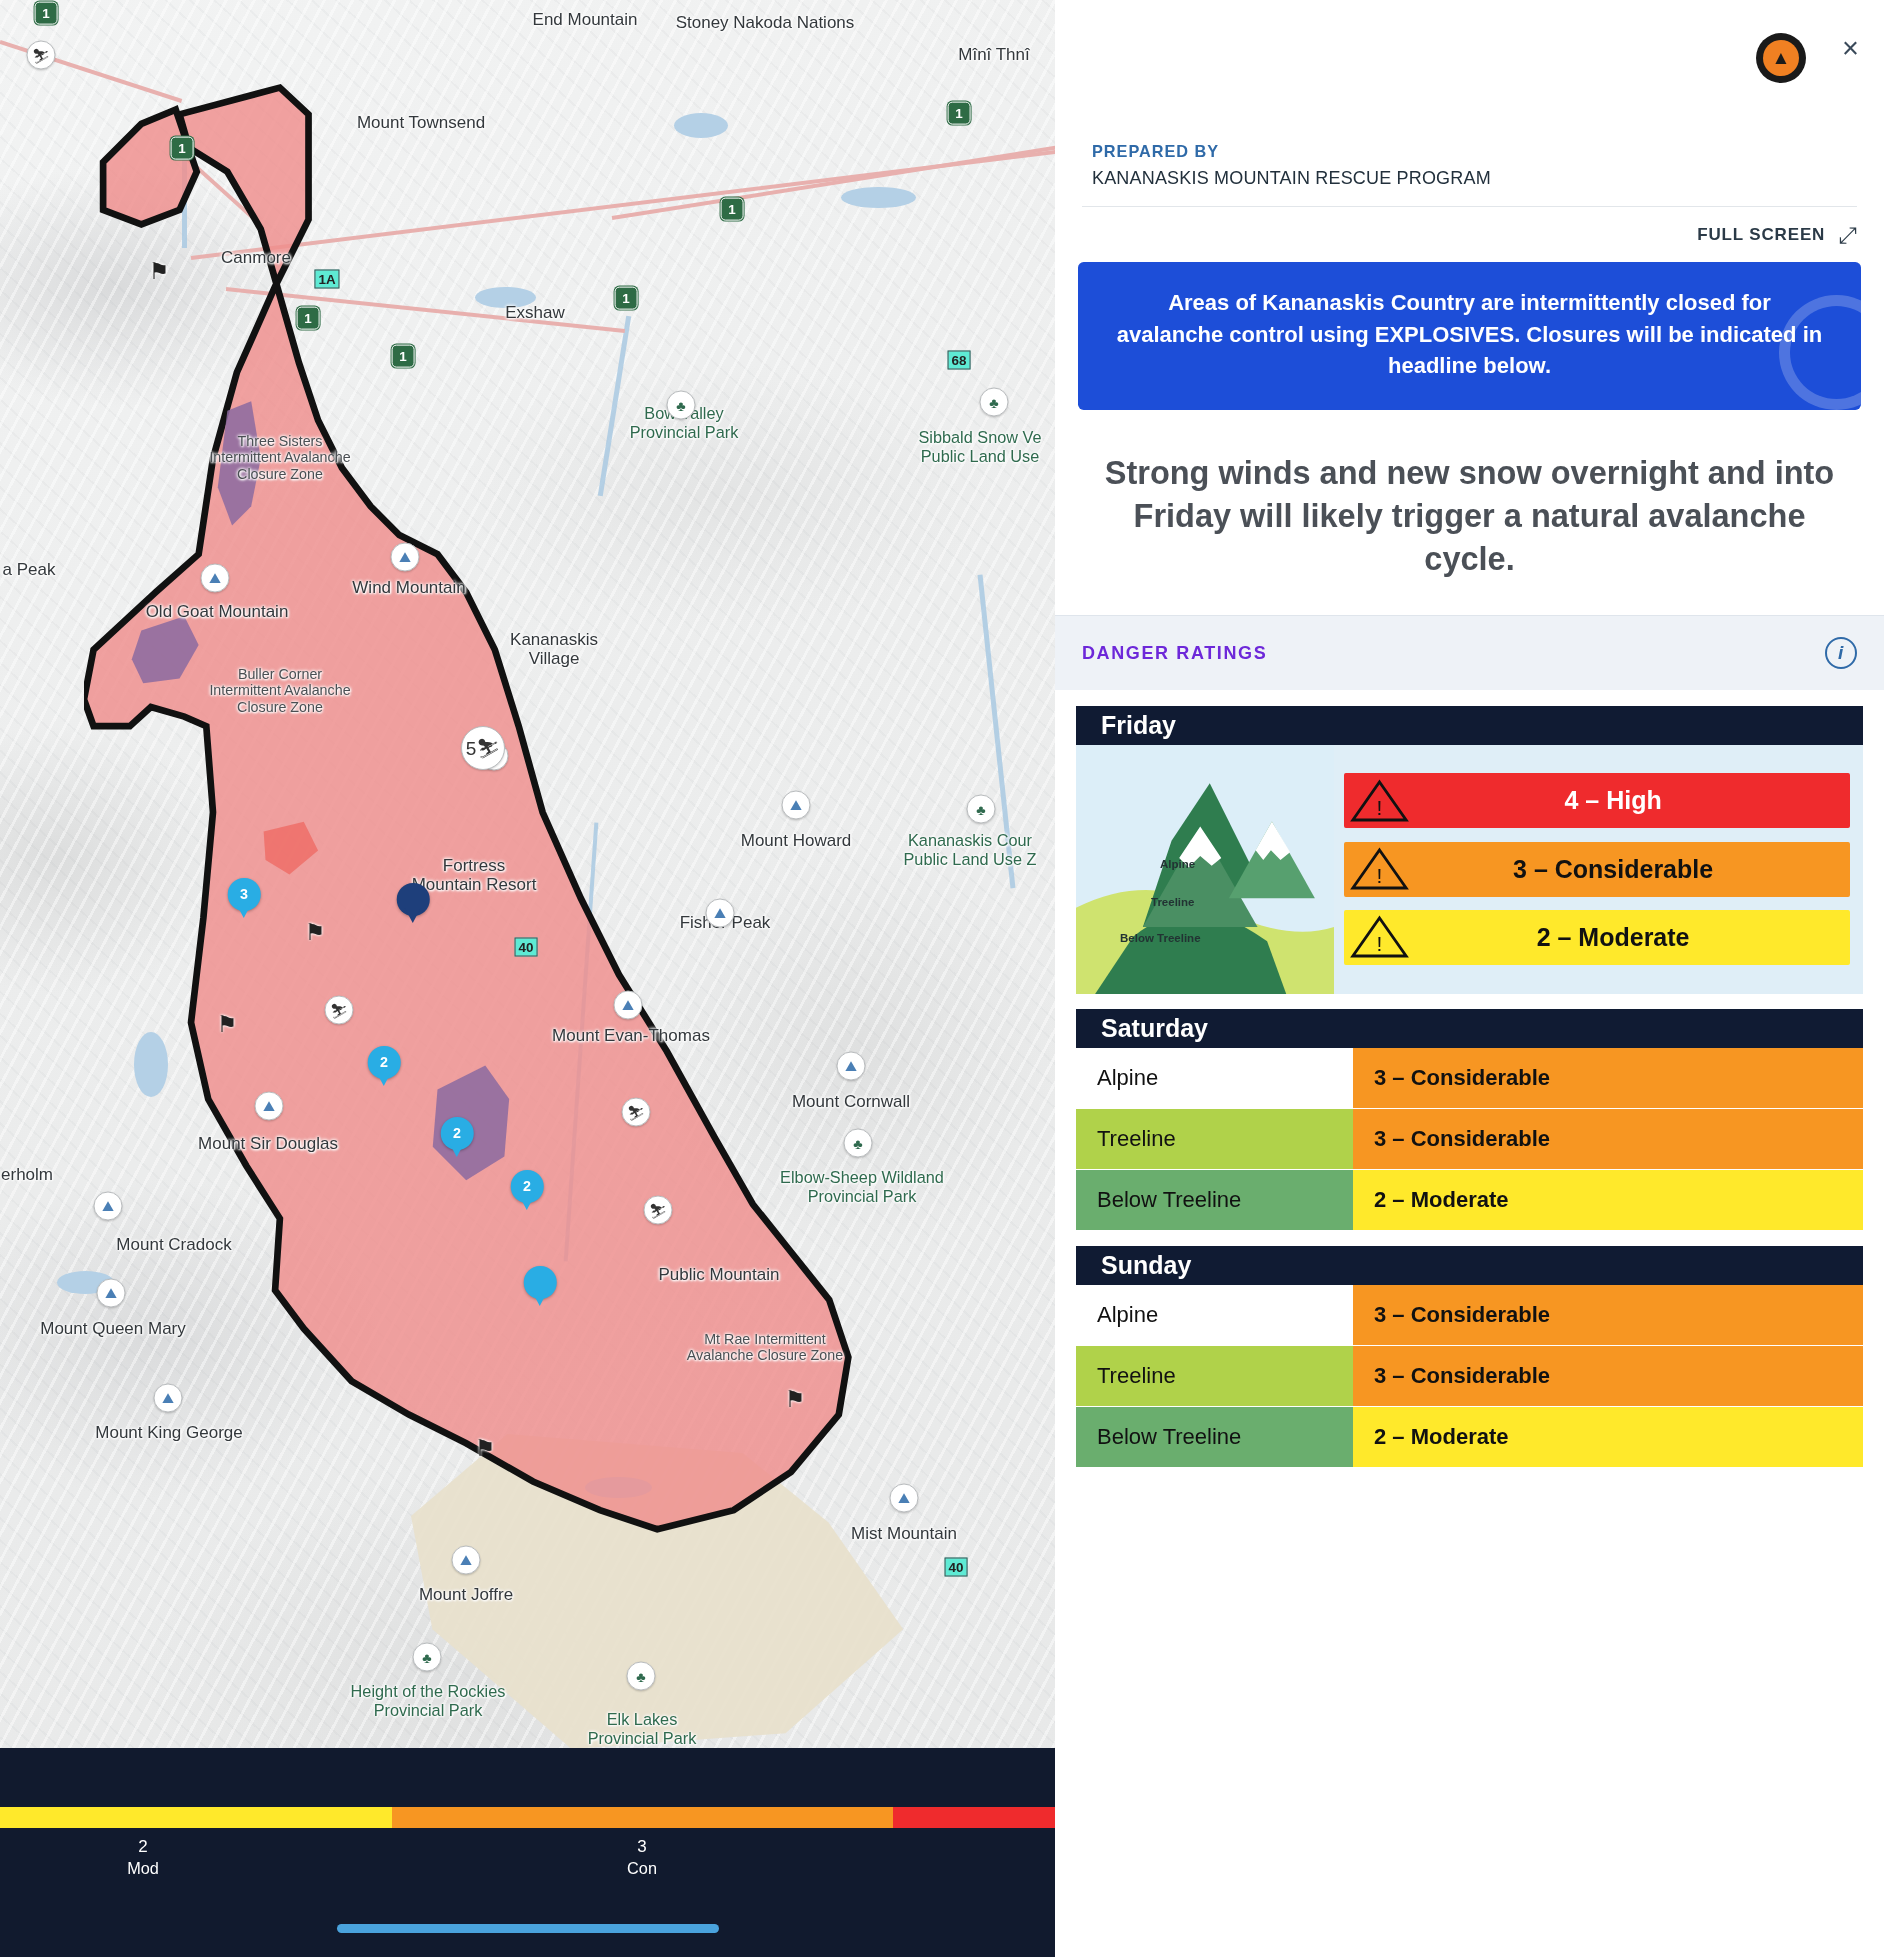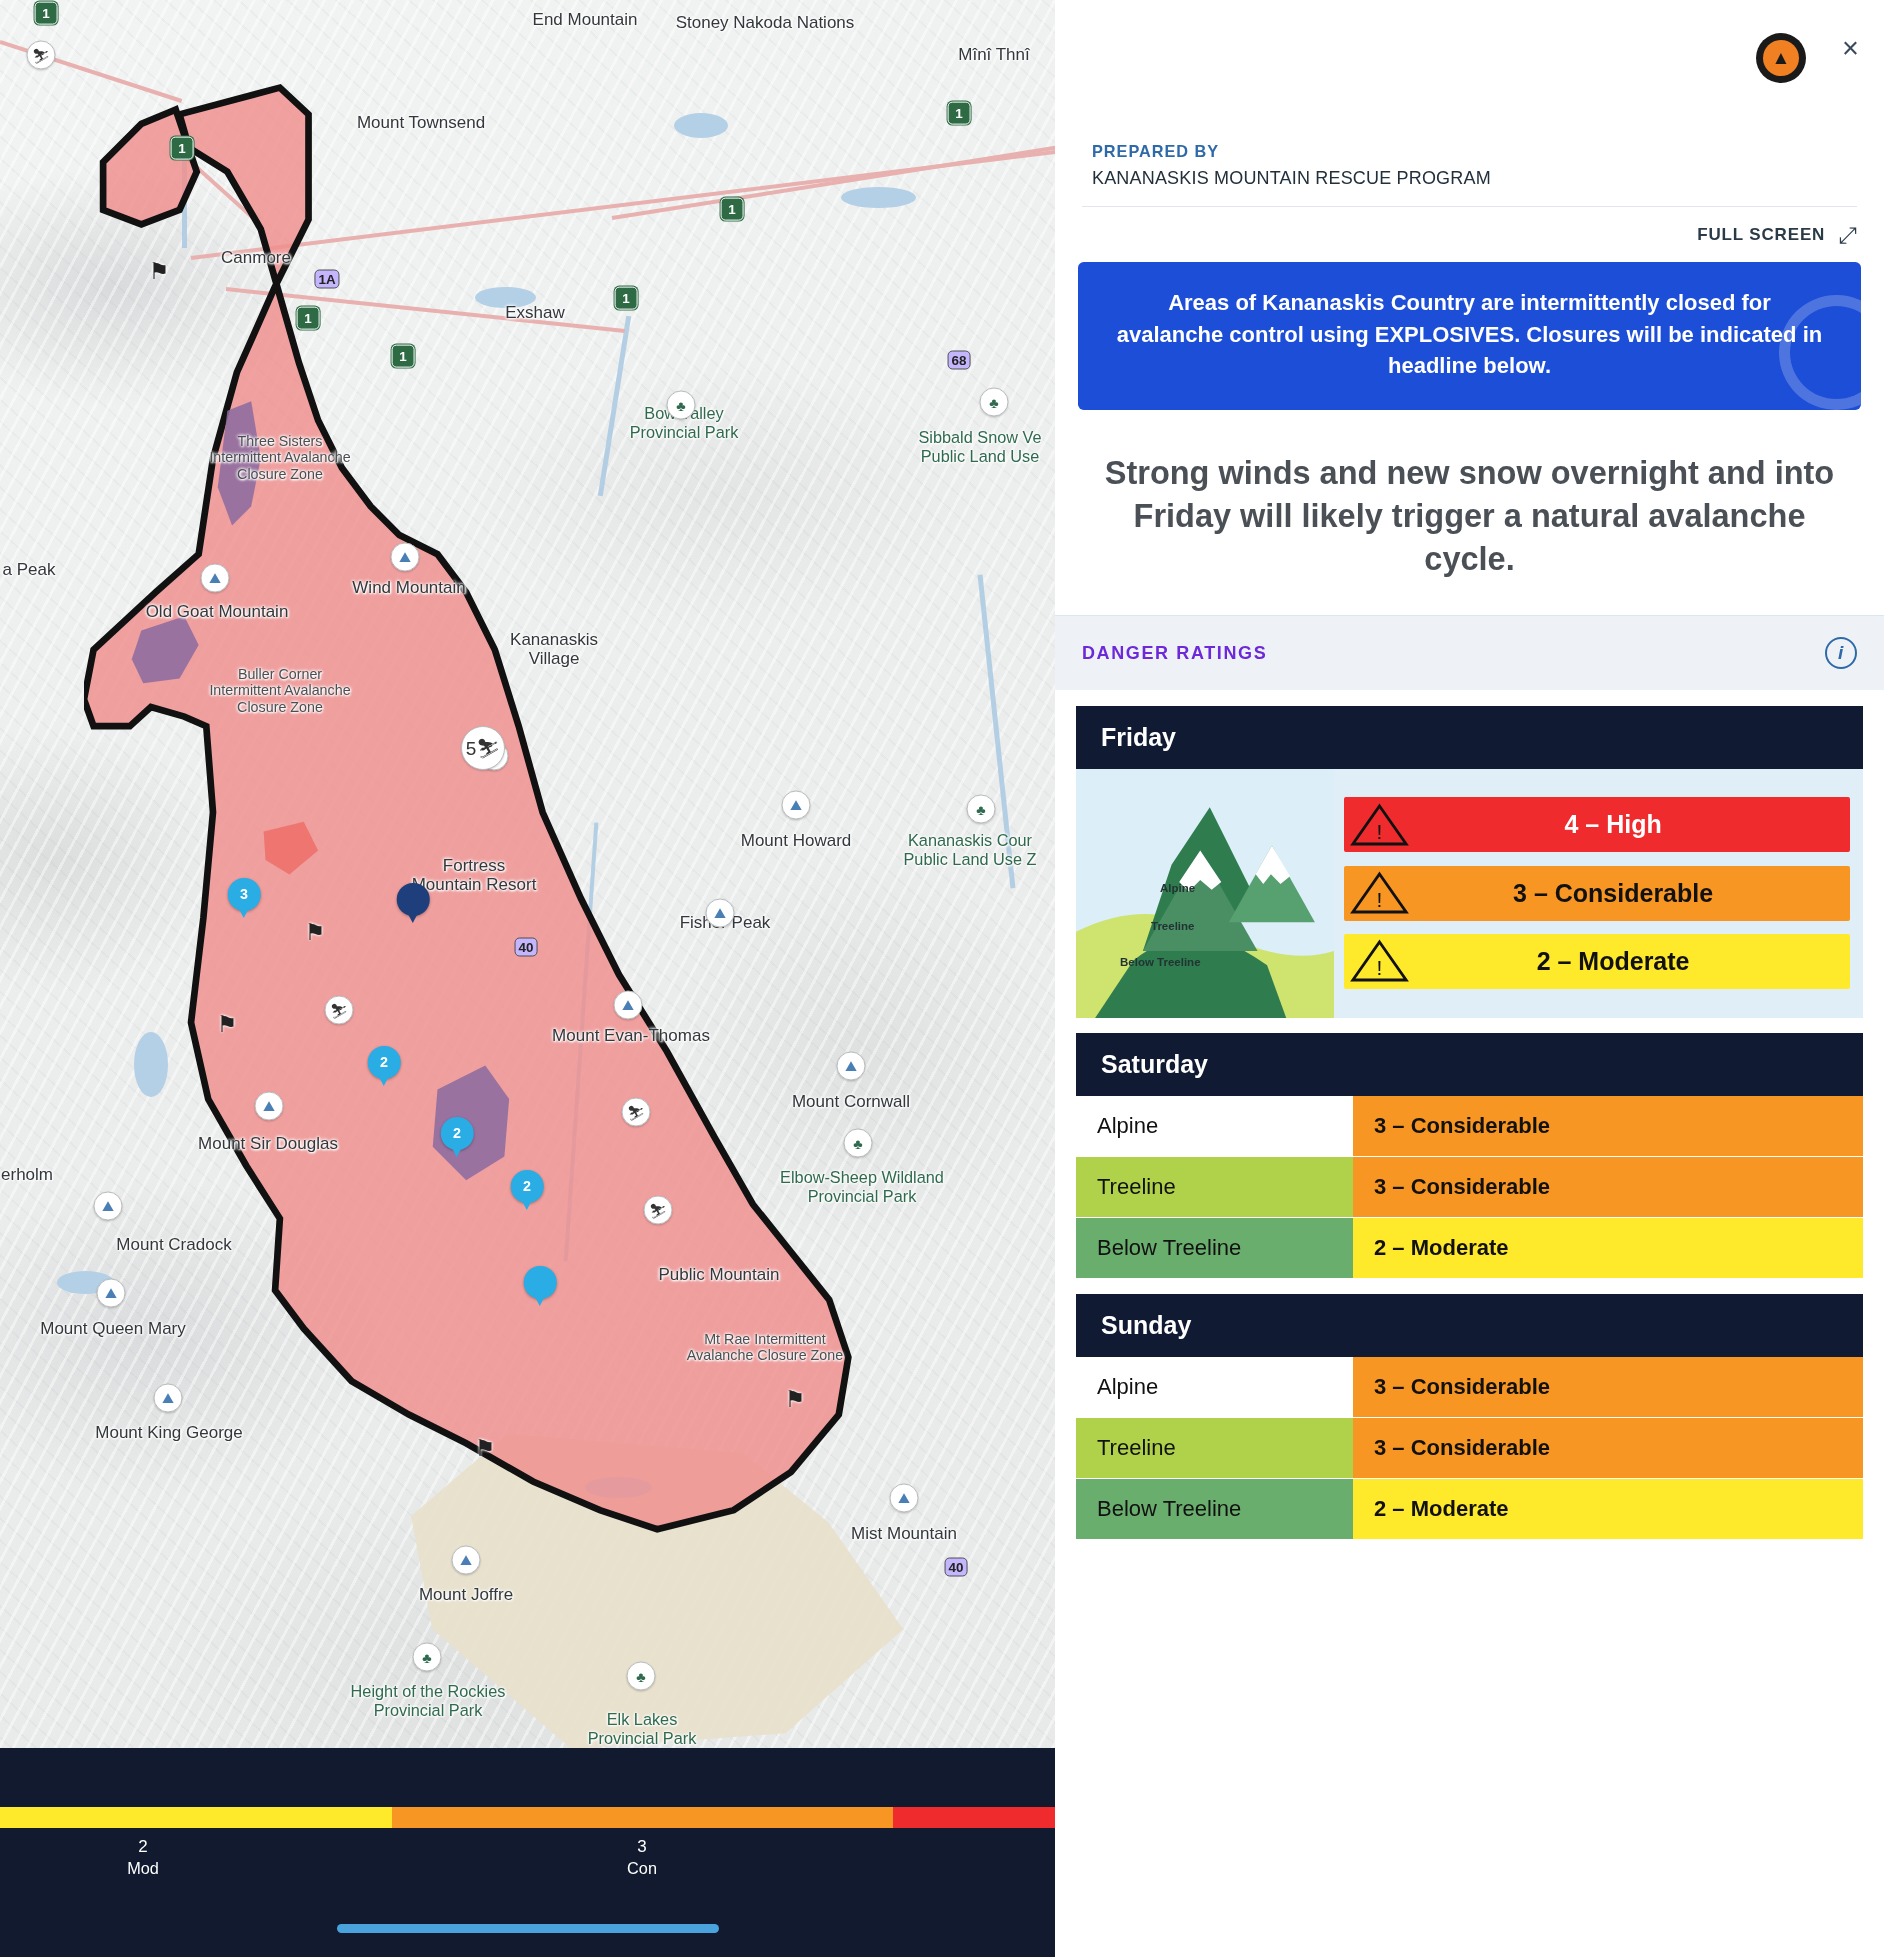--- a/index.html
+++ b/index.html
@@ -95,23 +95,23 @@
   .map-label.park {
     color: #2f6a4e;
     font-size: 16.3px;
   }
   .map-label.place { font-size: 17px; color:#33383c; }
 
   
   .shield {
     position: absolute;
     transform: translate(-50%,-50%);
-    background: #c4b5fd;
+    background: #5eead4;
     border: 1.9px solid #4a4f53;
-    border-radius: 5px;
+    border-radius: 0;
     font-size: 13.4px;
     font-weight: bold;
     color: #222;
     padding: 1px 3px;
     text-shadow: none;
   }
   .shield.green {
     background: #2e6b45;
     border-color: #fff;
     color: #fff;
@@ -316,21 +316,21 @@
     display: flex; align-items: center; justify-content: center;
     font-size: 19px; font-weight: bold; font-style: italic;
   }
 
   .day-block { margin: 15.3px 21px 0 21px; }
   .day-header {
     background: #101b33;
     color: #fff;
     font-size: 25px;
     font-weight: bold;
-    padding: 17px 25px;
+    padding: 5px 25px;
   }
 
   .friday-body {
     display: flex;
     background: #dfeef7;
     min-height: 249px;
   }
   .mountain-graphic {
     width: 258px;
     position: relative;

